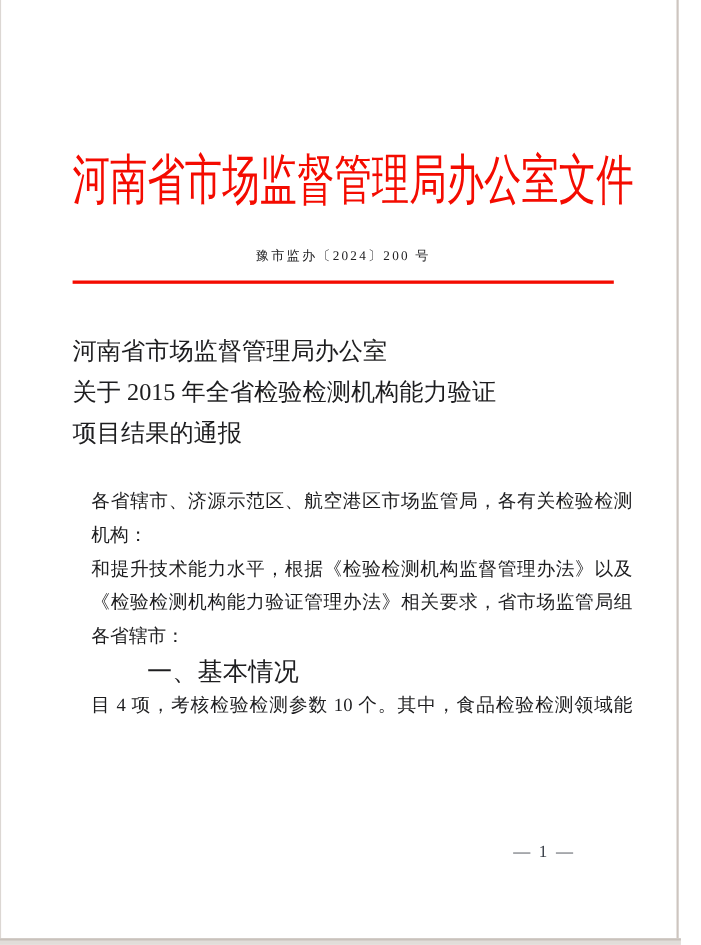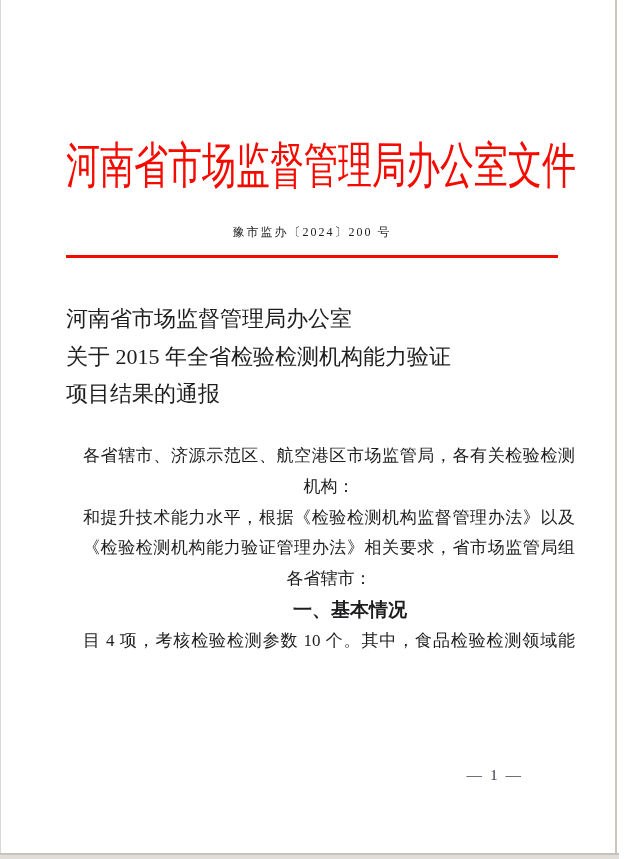--- a/index.html
+++ b/index.html
@@ -72,31 +72,31 @@
     color: var(--text-color);
     white-space: nowrap;
   }
   .body-block {
     position: absolute;
     left: 66px; width: 492px; top: 441px;
     font-size: 17px;
     line-height: 30.8px;
     margin-left: 17px;
   }
-  .body-block .line { width: 100%; text-align: center; }
+  .body-block .line { width: 100%; }
   .body-block .j {
     text-align: justify;
     text-align-last: justify;
   }
   .body-block .i { text-indent: 2em; }
   .body-block .h {
     font-family: "Liberation Sans", "DejaVu Sans", sans-serif;
-    font-weight: bold;
+    font-weight: normal;
     text-indent: 2.2em;
-    font-size: 19px;
+    font-size: 23px;
   }
   .page-number {
     position: absolute;
     top: 766px; right: 96px;
     font-size: 15.5px;
     letter-spacing: 2px;
     color: #3a3f48;
     white-space: nowrap;
   }
 </style>

